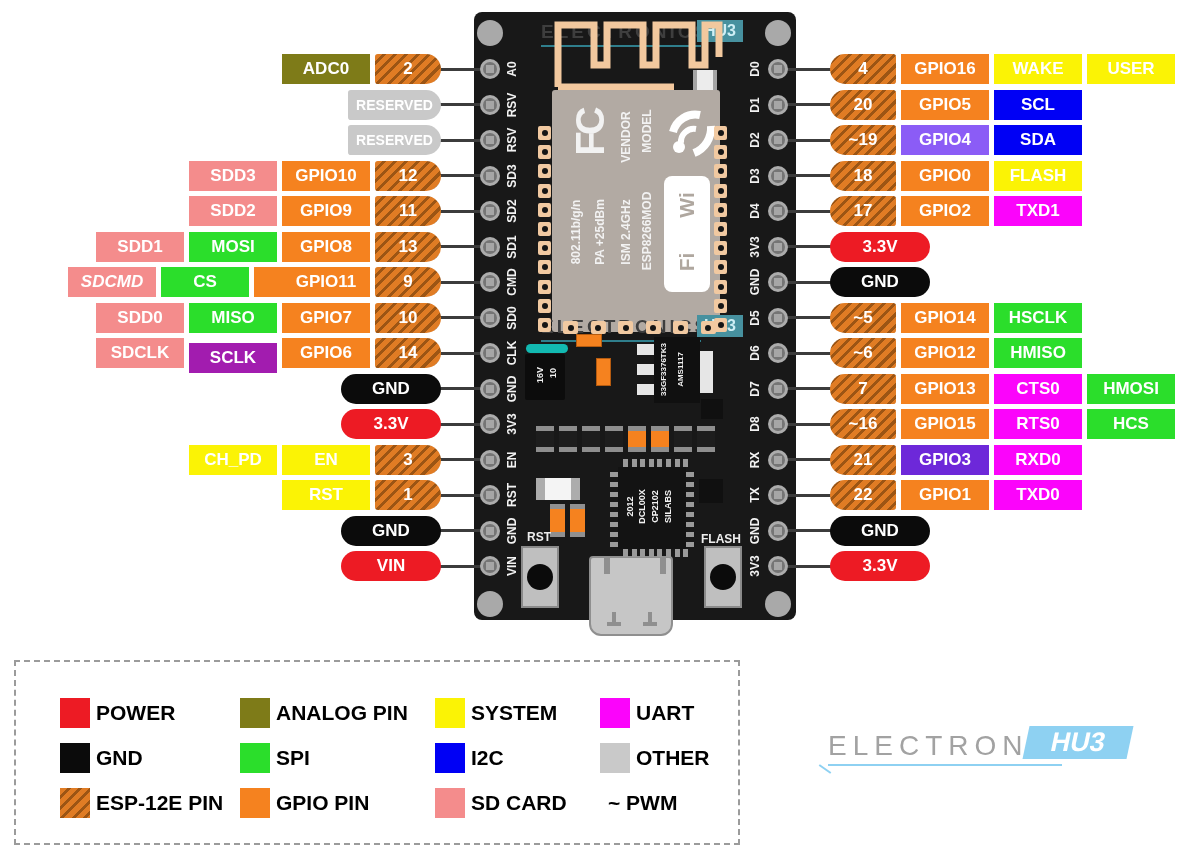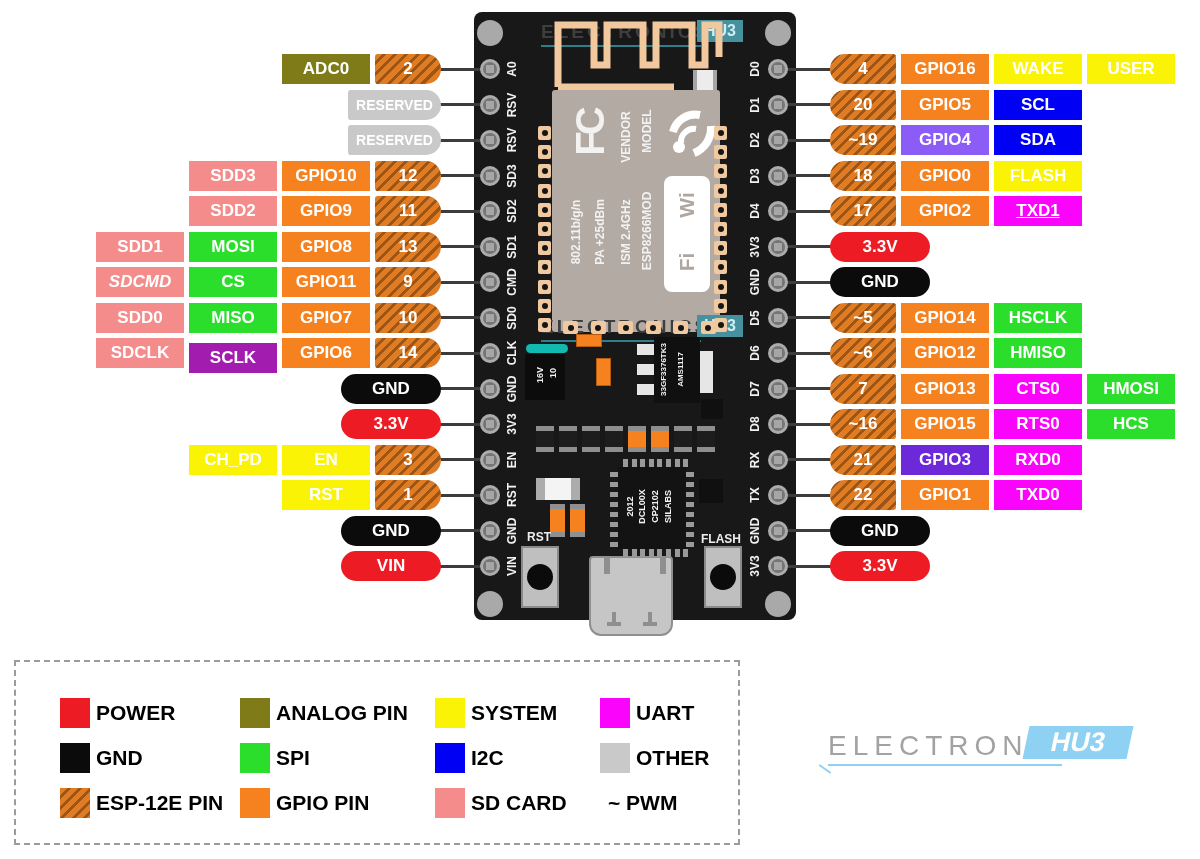--- a/index.html
+++ b/index.html
@@ -167,21 +167,21 @@
     <div class="prow left" style="top: 231.5px;">
       <div class="cell s-box" style="background: rgb(244, 140, 140);">SDD1</div>
       <div class="cell s-box" style="background: rgb(43, 222, 43);">MOSI</div>
       <div class="cell s-box" style="background: rgb(245, 130, 31);">GPIO8</div>
       <div class="cell s-pill" style="background: repeating-linear-gradient(135deg, rgb(224, 124, 36) 0px, rgb(224, 124, 36) 5px, rgb(156, 85, 20) 5px, rgb(156, 85, 20) 8px);">13</div>
     </div>
     <div class="conn" style="left: 438px; top: 280.5px; width: 56px;"></div>
     <div class="prow left" style="top: 267px;">
       <div class="cell s-box" style="background: rgb(244, 140, 140); font-style: italic;">SDCMD</div>
       <div class="cell s-box" style="background: rgb(43, 222, 43);">CS</div>
-      <div class="cell s-box" style="background: rgb(245, 130, 31);">GPIO11</div>
+      <div class="cell s-box" style="background: rgb(245, 130, 31); padding-left: 28px;">GPIO11</div>
       <div class="cell s-pill" style="background: repeating-linear-gradient(135deg, rgb(224, 124, 36) 0px, rgb(224, 124, 36) 5px, rgb(156, 85, 20) 5px, rgb(156, 85, 20) 8px);">9</div>
     </div>
     <div class="conn" style="left: 438px; top: 316px; width: 56px;"></div>
     <div class="prow left" style="top: 302.5px;">
       <div class="cell s-box" style="background: rgb(244, 140, 140);">SDD0</div>
       <div class="cell s-box" style="background: rgb(43, 222, 43);">MISO</div>
       <div class="cell s-box" style="background: rgb(245, 130, 31);">GPIO7</div>
       <div class="cell s-pill" style="background: repeating-linear-gradient(135deg, rgb(224, 124, 36) 0px, rgb(224, 124, 36) 5px, rgb(156, 85, 20) 5px, rgb(156, 85, 20) 8px);">10</div>
     </div>
     <div class="conn" style="left: 438px; top: 351.5px; width: 56px;"></div>
@@ -240,21 +240,21 @@
     <div class="conn" style="left: 774px; top: 174px; width: 58px;"></div>
     <div class="prow right" style="top: 160.5px;">
       <div class="cell s-pill" style="background: repeating-linear-gradient(135deg, rgb(224, 124, 36) 0px, rgb(224, 124, 36) 5px, rgb(156, 85, 20) 5px, rgb(156, 85, 20) 8px);">18</div>
       <div class="cell s-box" style="background: rgb(245, 130, 31);">GPIO0</div>
       <div class="cell s-box" style="background: rgb(251, 243, 5);">FLASH</div>
     </div>
     <div class="conn" style="left: 774px; top: 209.5px; width: 58px;"></div>
     <div class="prow right" style="top: 196px;">
       <div class="cell s-pill" style="background: repeating-linear-gradient(135deg, rgb(224, 124, 36) 0px, rgb(224, 124, 36) 5px, rgb(156, 85, 20) 5px, rgb(156, 85, 20) 8px);">17</div>
       <div class="cell s-box" style="background: rgb(245, 130, 31);">GPIO2</div>
-      <div class="cell s-box" style="background: rgb(251, 4, 251); text-decoration: underline;">TXD1</div>
+      <div class="cell s-box" style="background: rgb(251, 4, 251);">TXD1</div>
     </div>
     <div class="conn" style="left: 774px; top: 245px; width: 58px;"></div>
     <div class="prow right" style="top: 231.5px;">
       <div class="cell s-stadium" style="background: rgb(237, 27, 36);">3.3V</div>
     </div>
     <div class="conn" style="left: 774px; top: 280.5px; width: 58px;"></div>
     <div class="prow right" style="top: 267px;">
       <div class="cell s-stadium" style="background: rgb(11, 11, 11);">GND</div>
     </div>
     <div class="conn" style="left: 774px; top: 316px; width: 58px;"></div>

